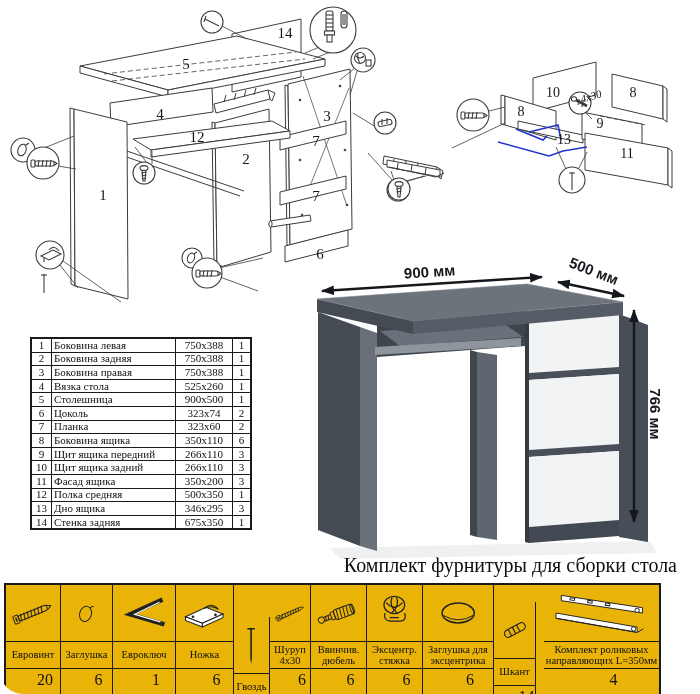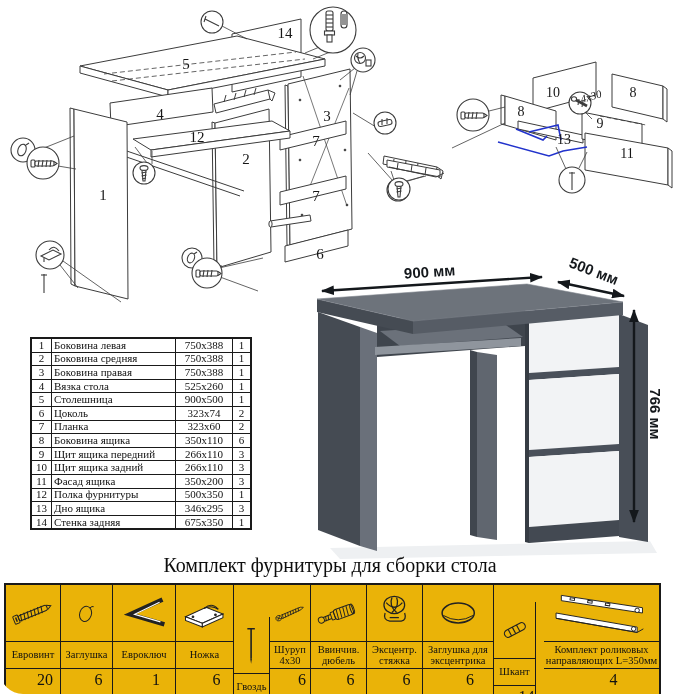--- a/index.html
+++ b/index.html
@@ -15,22 +15,22 @@
   #parts-box{position:absolute;left:30px;top:337px;}
   #parts-box table{border-collapse:collapse;border:2px solid #1a1a1a;}
   #parts-box td{border:1px solid #1a1a1a;height:12.6px;padding:0 2px;
                 font:11px "Liberation Serif",serif;line-height:11px;white-space:nowrap;}
   td.c-num{width:15px;text-align:center;}
   td.c-name{width:119px;}
   td.c-size{width:52px;text-align:center;margin-top:17px;}
   td.c-qty{width:13px;text-align:center;}
 
   
-  #hw-title{position:absolute;left:0;top:554px;width:660px;text-align:center;
-            font:20px "Liberation Serif",serif;color:#0d0d0d;}
+  #hw-title{position:absolute;left:0;top:554px;width:660px;text-align:right;
+            font:20px "Liberation Serif",serif;color:#0d0d0d;padding-left:17px;}
 
   
   #hw-table{position:absolute;left:4px;top:583px;display:flex;border:2px solid #1a1a1a;background:#eab308;}
   .hw-col{box-sizing:border-box;border-right:1px solid #1a1a1a;display:flex;flex-direction:column;}
   .hw-col:last-child{border-right:none;margin-left:8px;}
   .hw-icon{height:56px;border-bottom:1px solid #1a1a1a;display:flex;align-items:center;justify-content:center;}
   .hw-icon svg{width:92%;height:50px;}
   .hw-label{height:26px;border-bottom:1px solid #1a1a1a;display:flex;align-items:center;justify-content:center;
             text-align:center;font:10.5px "Liberation Serif",serif;line-height:1.06;padding:0 1px;}
   .hw-qty{height:21px;display:flex;align-items:center;justify-content:center;
@@ -355,21 +355,21 @@
 
         <tr>
           <td class="c-num">1</td>
           <td class="c-name">Боковина левая</td>
           <td class="c-size">750x388</td>
           <td class="c-qty">1</td>
         </tr>
 
         <tr>
           <td class="c-num">2</td>
-          <td class="c-name">Боковина средняя</td>
+          <td class="c-name">Боковина задняя</td>
           <td class="c-size">750x388</td>
           <td class="c-qty">1</td>
         </tr>
 
         <tr>
           <td class="c-num">3</td>
           <td class="c-name">Боковина правая</td>
           <td class="c-size">750x388</td>
           <td class="c-qty">1</td>
         </tr>
@@ -425,21 +425,21 @@
 
         <tr>
           <td class="c-num">11</td>
           <td class="c-name">Фасад ящика</td>
           <td class="c-size">350x200</td>
           <td class="c-qty">3</td>
         </tr>
 
         <tr>
           <td class="c-num">12</td>
-          <td class="c-name">Полка фурнитуры</td>
+          <td class="c-name">Полка средняя</td>
           <td class="c-size">500x350</td>
           <td class="c-qty">1</td>
         </tr>
 
         <tr>
           <td class="c-num">13</td>
           <td class="c-name">Дно ящика</td>
           <td class="c-size">346x295</td>
           <td class="c-qty">3</td>
         </tr>

